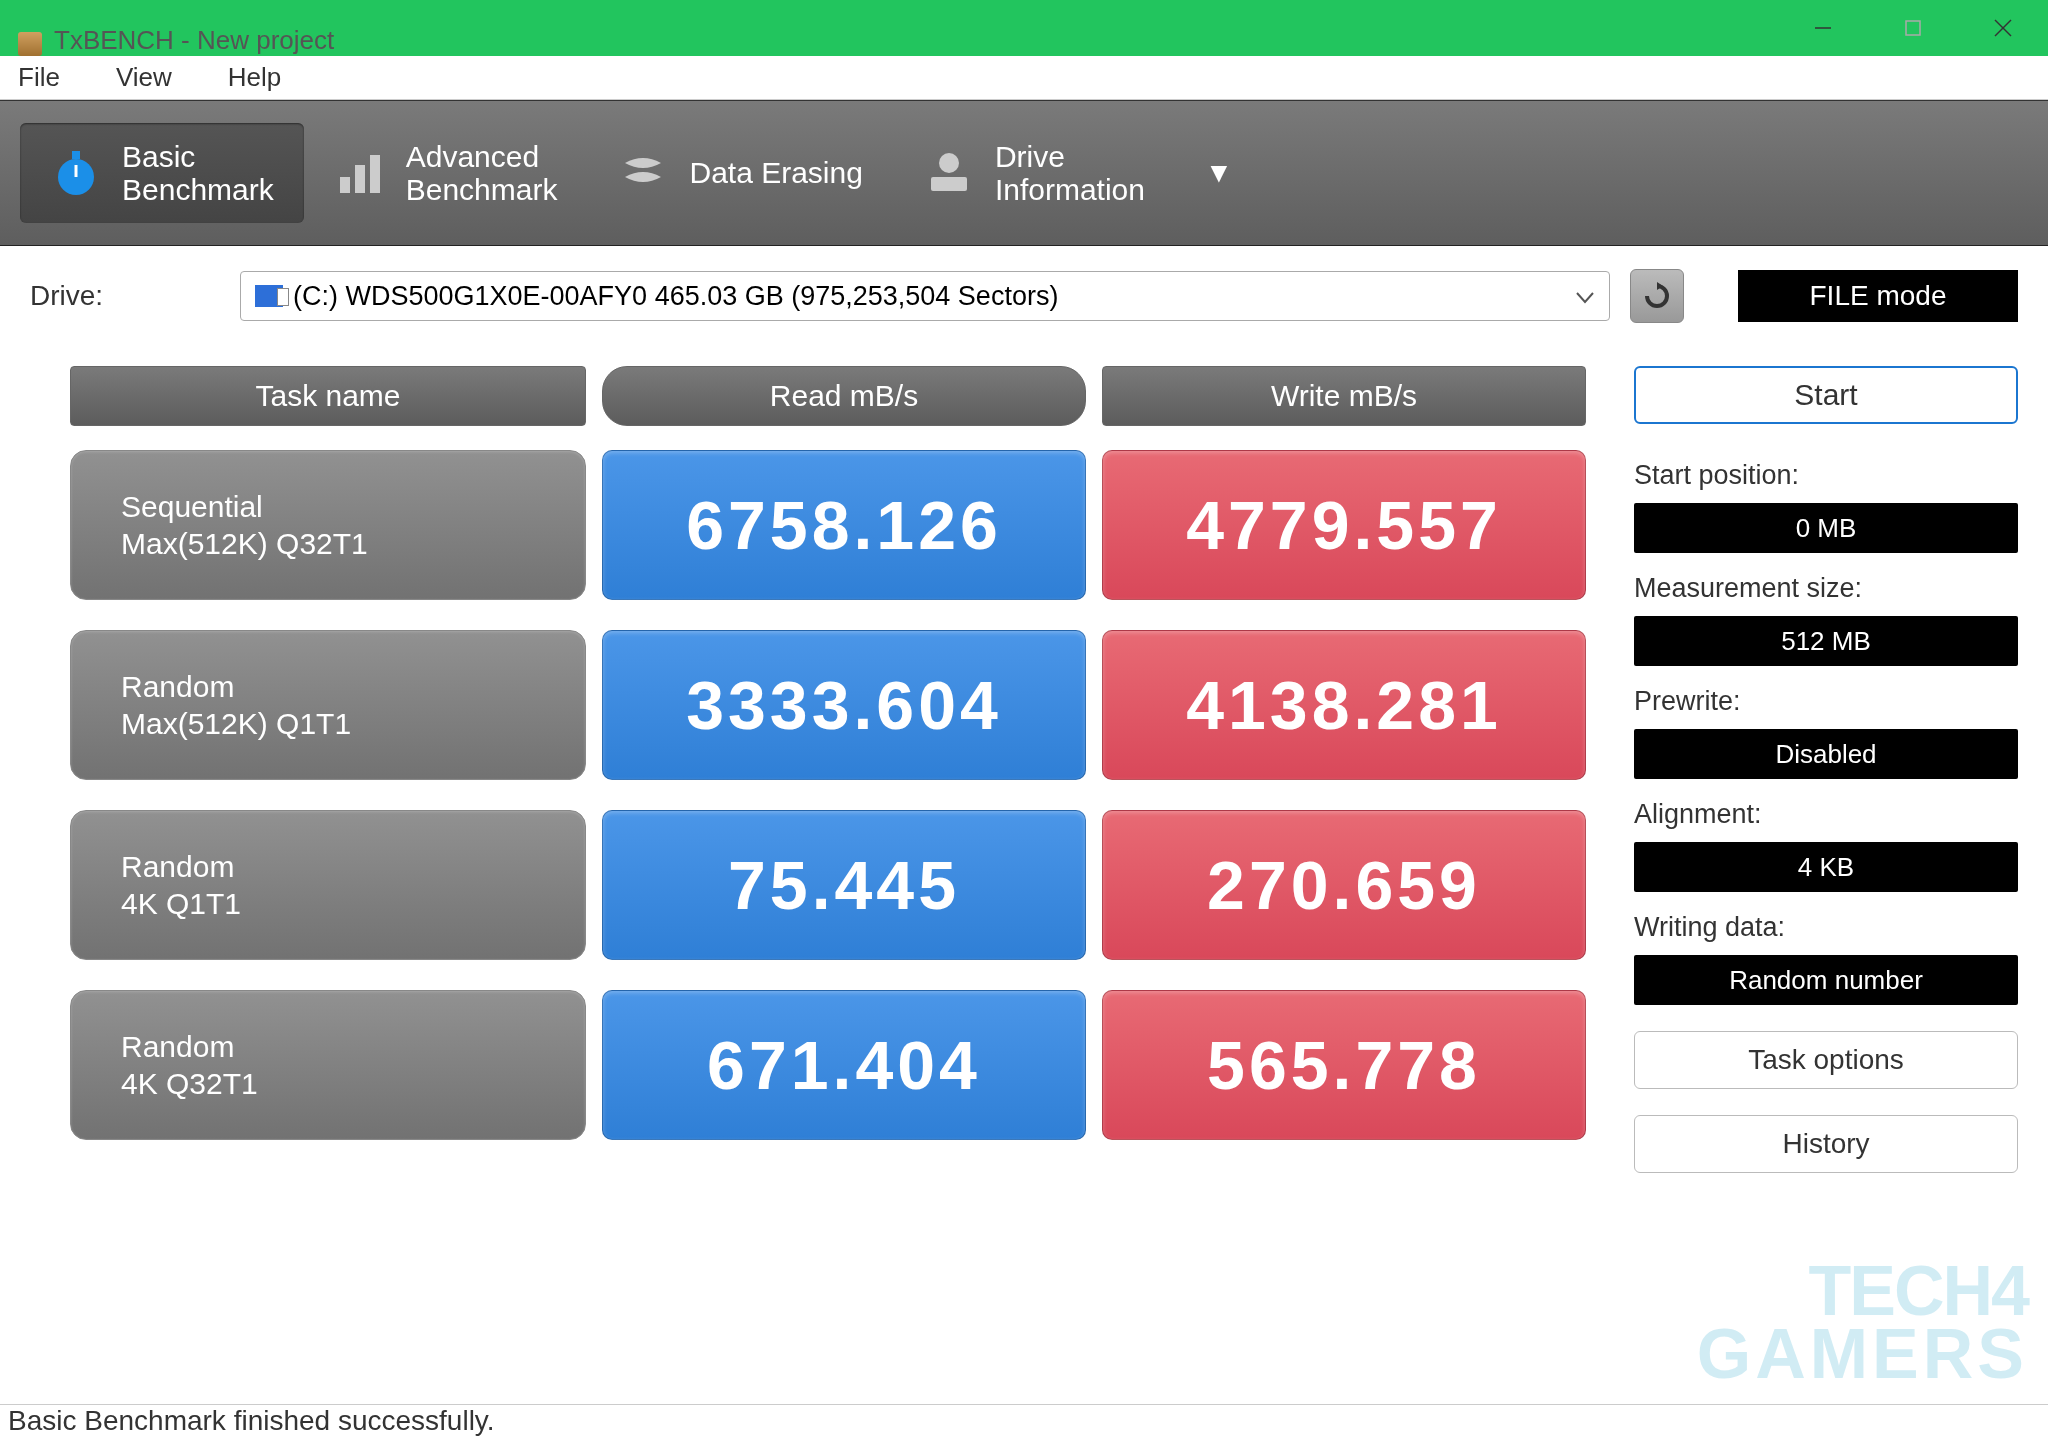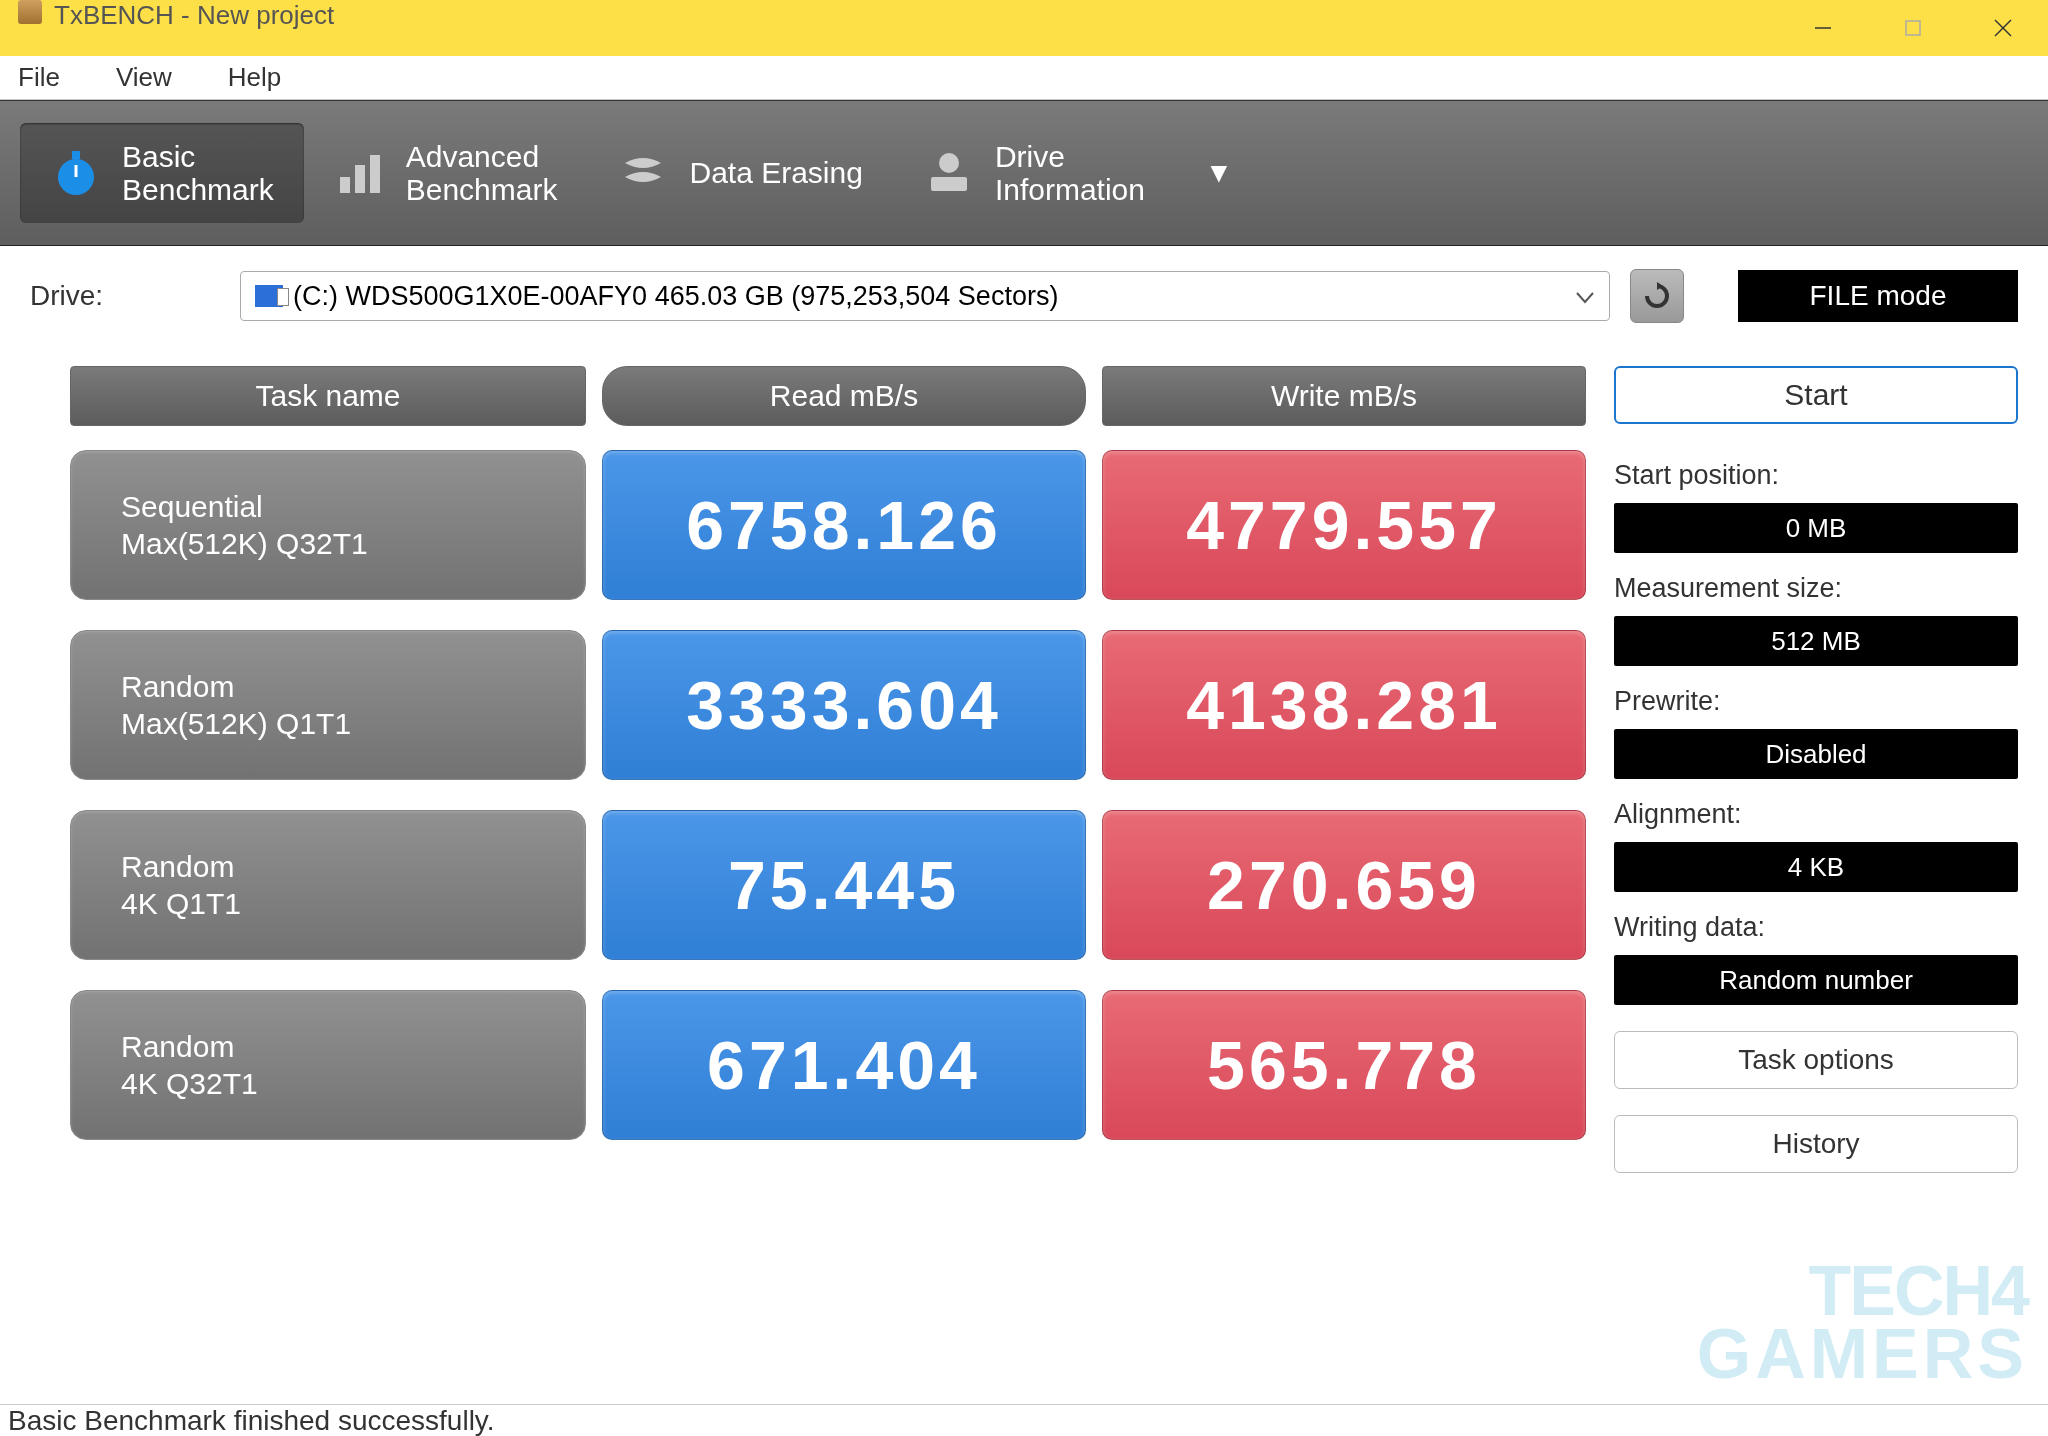--- a/index.html
+++ b/index.html
@@ -1,18 +1,18 @@
 <!DOCTYPE html>
 <html><head>
 <meta charset="utf-8">
 <style>
 * { margin: 0; padding: 0; box-sizing: border-box; font-family: "Segoe UI", Arial, sans-serif; }
 body { background: #fff; width: 2048px; height: 1436px; overflow: hidden; position: relative; }
 
-.titlebar { height: 56px; display: flex; align-items: flex-start; padding: 0 0 0 18px; background: #fde047; }
+.titlebar { height: 56px; display: flex; align-items: flex-end; padding: 0 0 0 18px; background: #22c55e; }
 .titlebar .icon { width: 24px; height: 24px; background: linear-gradient(#d0a060,#a07030); border-radius: 3px; margin-right: 12px; }
 .titlebar .title { font-size: 26px; color: #555; }
 .winbtns { margin-left: auto; display: flex; }
 .winbtn { width: 90px; height: 56px; display: flex; align-items: center; justify-content: center; font-size: 20px; color: #333; }
 .winbtn svg { stroke: #333; stroke-width: 1.5; fill: none; }
 
 .menubar { height: 44px; display: flex; align-items: center; padding-left: 10px; background: #fff; font-size: 26px; color: #333; gap: 40px; border-bottom: 1px solid #ccc; text-align: right;}
 .menubar span { padding: 4px 8px; }
 
 .toolbar { height: 146px; background: linear-gradient(#7a7a7a,#5e5e5e); display: flex; align-items: center; border-top:1px solid #333; border-bottom:1px solid #222;}
@@ -24,21 +24,21 @@
 
 .driverow { height: 80px; display: flex; align-items: center; padding: 20px 30px 0 30px; gap: 20px; }
 .driverow .lbl { font-size: 28px; color: #333; width: 190px; }
 .drivesel { flex: 1; max-width: 1370px; border: 1px solid #aaa; border-radius: 4px; height: 50px; display: flex; align-items: center; padding: 0 14px; font-size: 27px; gap: 10px; background:#fff;}
 .drivesel .diskicon { width:28px; height:22px; background:#2d6fd8; position:relative;}
 .drivesel .diskicon::after{content:"";position:absolute;right:-6px;top:3px;width:10px;height:16px;border:1px solid #888;background:#fff;}
 .drivesel .chev { margin-left: auto; }
 .refresh { width: 54px; height: 54px; background: linear-gradient(#bbb,#999); border-radius: 6px; display:flex; align-items:center; justify-content:center; font-size:30px; border:1px solid #888;}
 .filemode { width: 280px; height: 52px; background: #000; color: #fff; display: flex; align-items: center; justify-content: center; font-size: 28px; margin-left: auto; }
 
-.mainrow { display: flex; padding: 40px 30px 0 70px; gap: 24px; }
+.mainrow { display: flex; padding: 40px 30px 0 70px; gap: 44px; }
 .results { flex: 0 0 1520px; }
 .hdrrow { display: flex; gap: 16px; height: 60px; margin-bottom: 24px; }
 .hdrcell { background: linear-gradient(#7a7a7a,#5c5c5c); color: #fff; display:flex; align-items:center; justify-content:center; font-size: 30px; border-radius: 4px; border:1px solid #666;}
 .hdrcell.tn { flex: 0 0 516px; }
 .hdrcell.rd { flex: 0 0 484px; border-radius: 25px; }
 .hdrcell.wr { flex: 0 0 484px; }
 
 .datarow { display:flex; gap:16px; height: 150px; margin-bottom: 30px; }
 .taskcell { flex: 0 0 516px; background: linear-gradient(#919191,#727272); border-radius: 16px; border: 1px solid #888; color:#fff; display:flex; flex-direction:column; justify-content:center; padding-left: 50px; font-size: 30px; line-height:1.25; box-shadow: inset 0 1px 3px rgba(255,255,255,.2);}
 .valcell { flex: 0 0 484px; border-radius: 10px; display:flex; align-items:center; justify-content:center; font-size: 68px; font-family: "Arial", sans-serif; font-weight: bold; letter-spacing: 4px; color:#fff; border: 1px solid rgba(0,0,0,.2); box-shadow: inset 0 2px 4px rgba(255,255,255,.25);}

